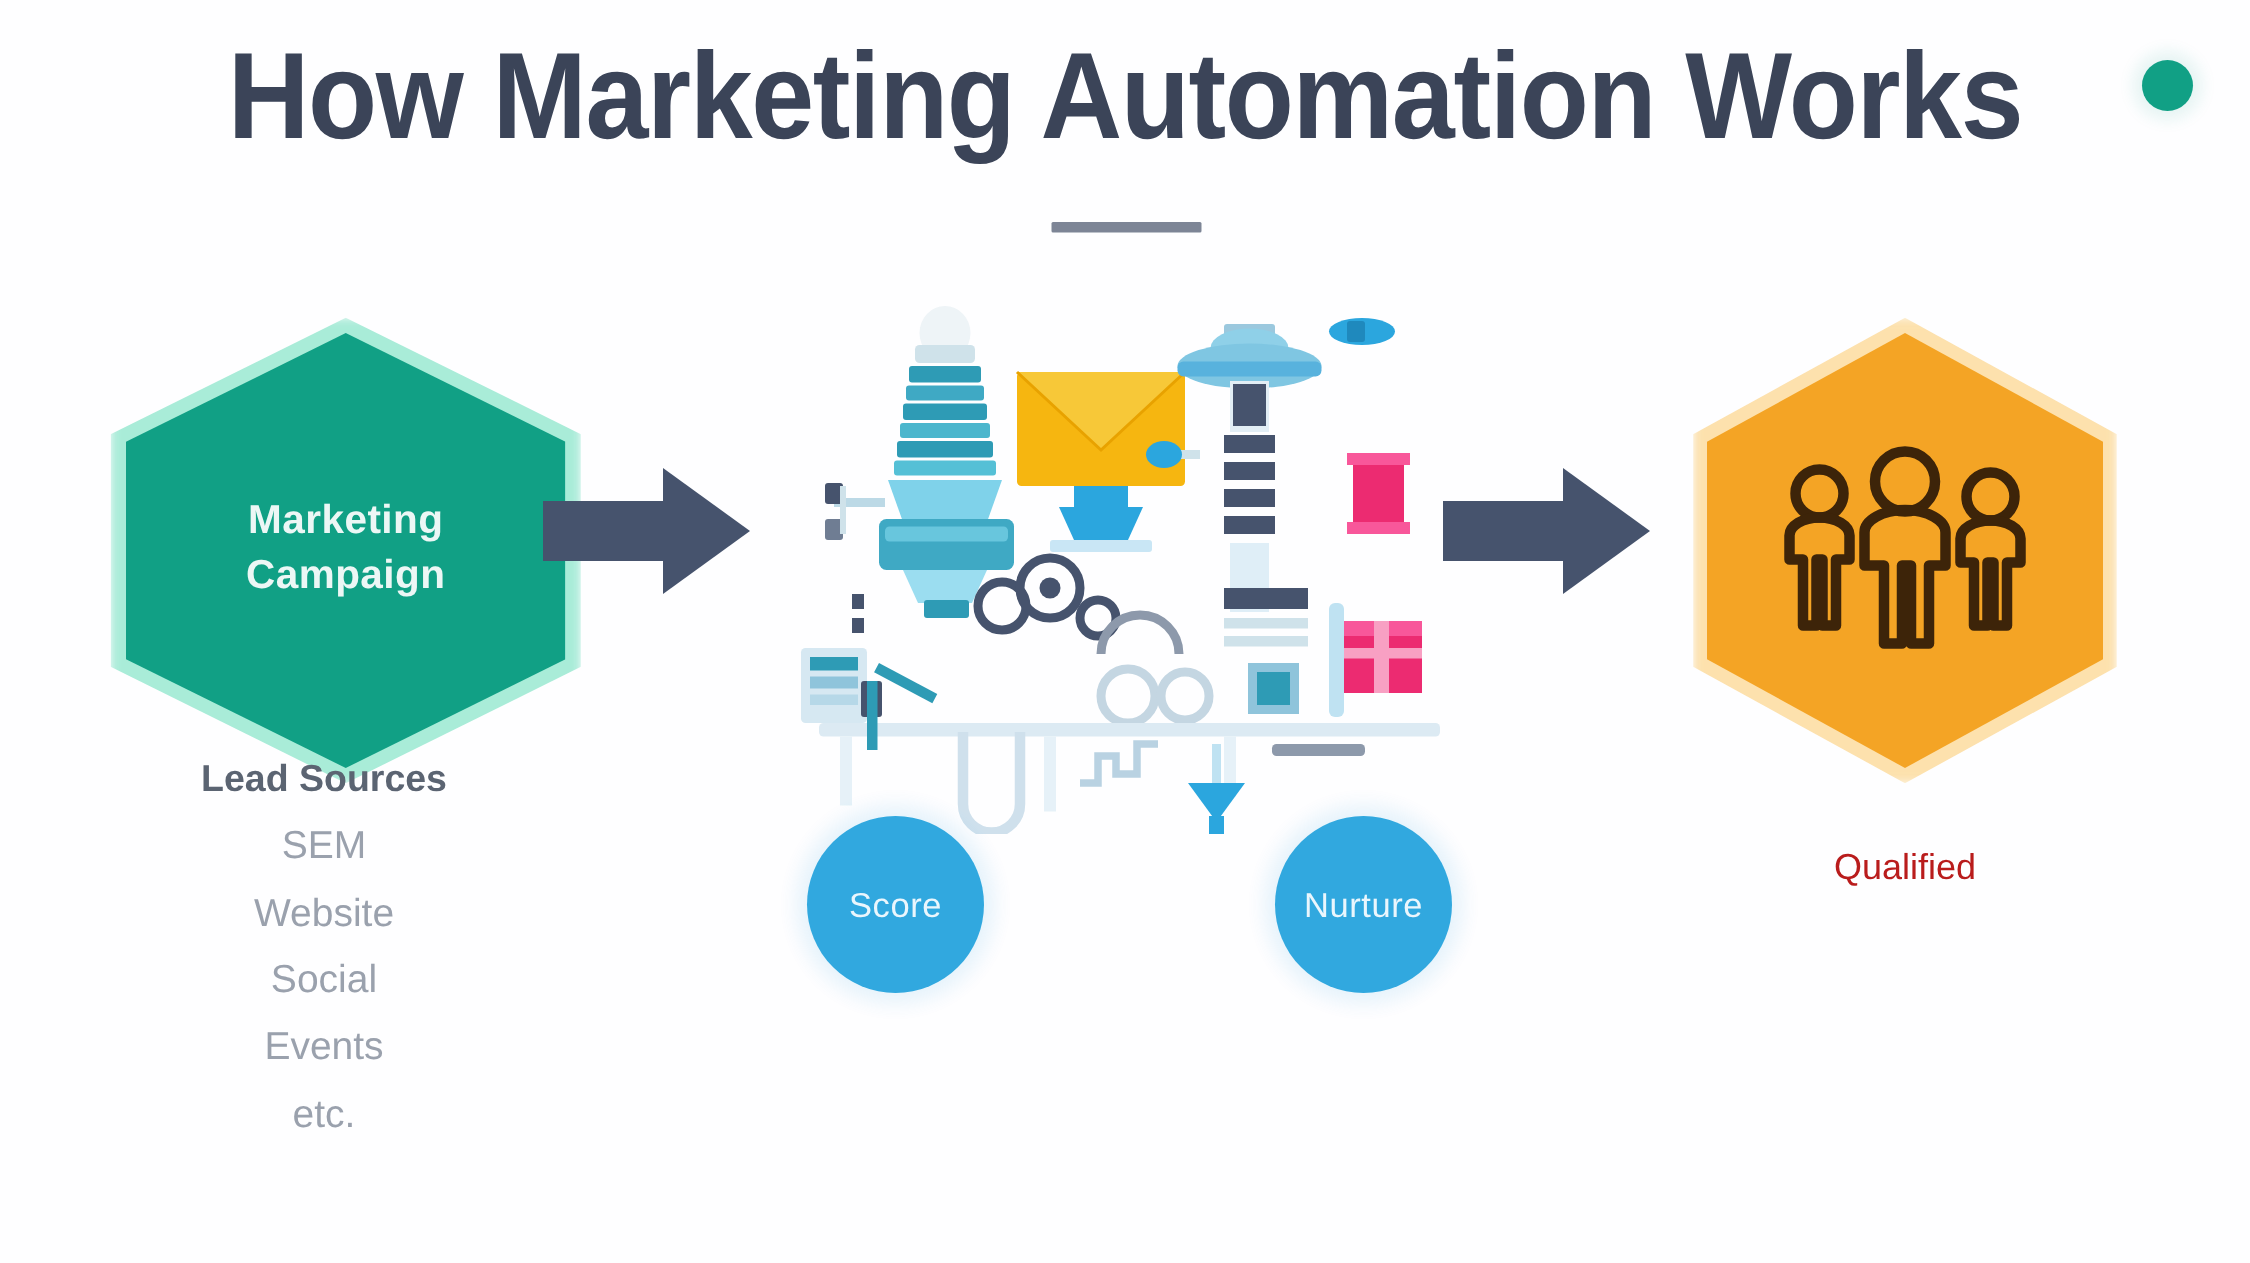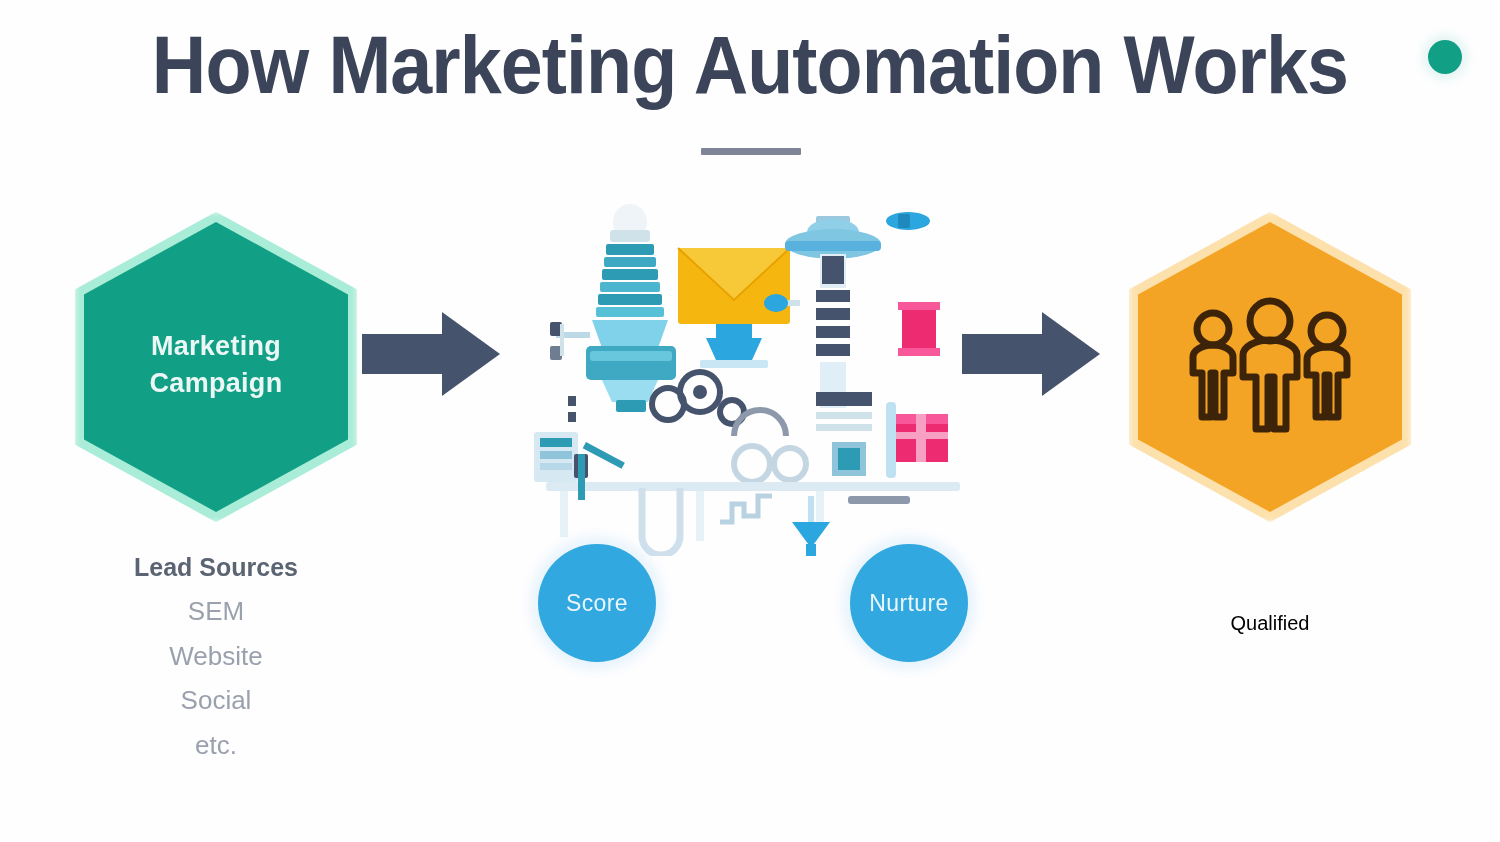--- a/index.html
+++ b/index.html
@@ -57,21 +57,21 @@
     background: #11a085;
     box-shadow: 0 0 10px 6px rgba(17,160,133,0.10);
   }
 
   
   .hex-wrap {
     position: absolute;
     width: 264px;
     height: 290px;
   }
-  .hex-wrap.left  { left: 84px;  top: 222px; }
+  .hex-wrap.left  { left: 84px;  top: 222px; padding-left: 29px; }
   .hex-wrap.right { left: 1138px; top: 222px; }
 
   .hex-glow, .hex {
     position: absolute;
     left: 0; top: 0;
     width: 100%;
     height: 100%;
     clip-path: polygon(50% 0%, 100% 25%, 100% 75%, 50% 100%, 0% 75%, 0% 25%);
   }
   .hex-glow {
@@ -136,31 +136,30 @@
     border-left: 58px solid #46536d;
   }
 
   
   .caption {
     position: absolute;
     text-align: center;
     color: #9aa1ad;
     font-size: 26px;
     line-height: 1.72;
-    margin-top: 48px;
   }
   .caption .head-line {
     color: #5b6472;
     font-weight: bold;
     font-size: 25px;
   }
   .caption.left-cap  { left: 80px;  top: 498px; width: 272px; }
   .caption.right-cap { left: 1100px; top: 560px; width: 340px; line-height: 1.55; }
   .caption.right-cap .l1,
-  .caption.right-cap .l2 { color: #000000; font-size: 20px; display: block; }
+  .caption.right-cap .l2 { color: #b91c1c; font-size: 24px; display: block; }
 
   
   .machine {
     position: absolute;
     left: 520px;
     top: 196px;
     width: 470px;
     height: 360px;
   }
 
@@ -209,20 +208,21 @@
       <div>Marketing</div>
       <div>Campaign</div>
     </div>
   </div>
 
   <div class="caption left-cap">
     <div class="head-line">Lead Sources</div>
     <div>SEM</div>
     <div>Website</div>
     <div>Social</div>
+    <div>Events</div>
     <div>etc.</div>
   </div>
 
   <div class="arrow a1">
     <div class="shaft"></div>
     <div class="head"></div>
   </div>
 
   <div class="arrow a2">
     <div class="shaft"></div>

